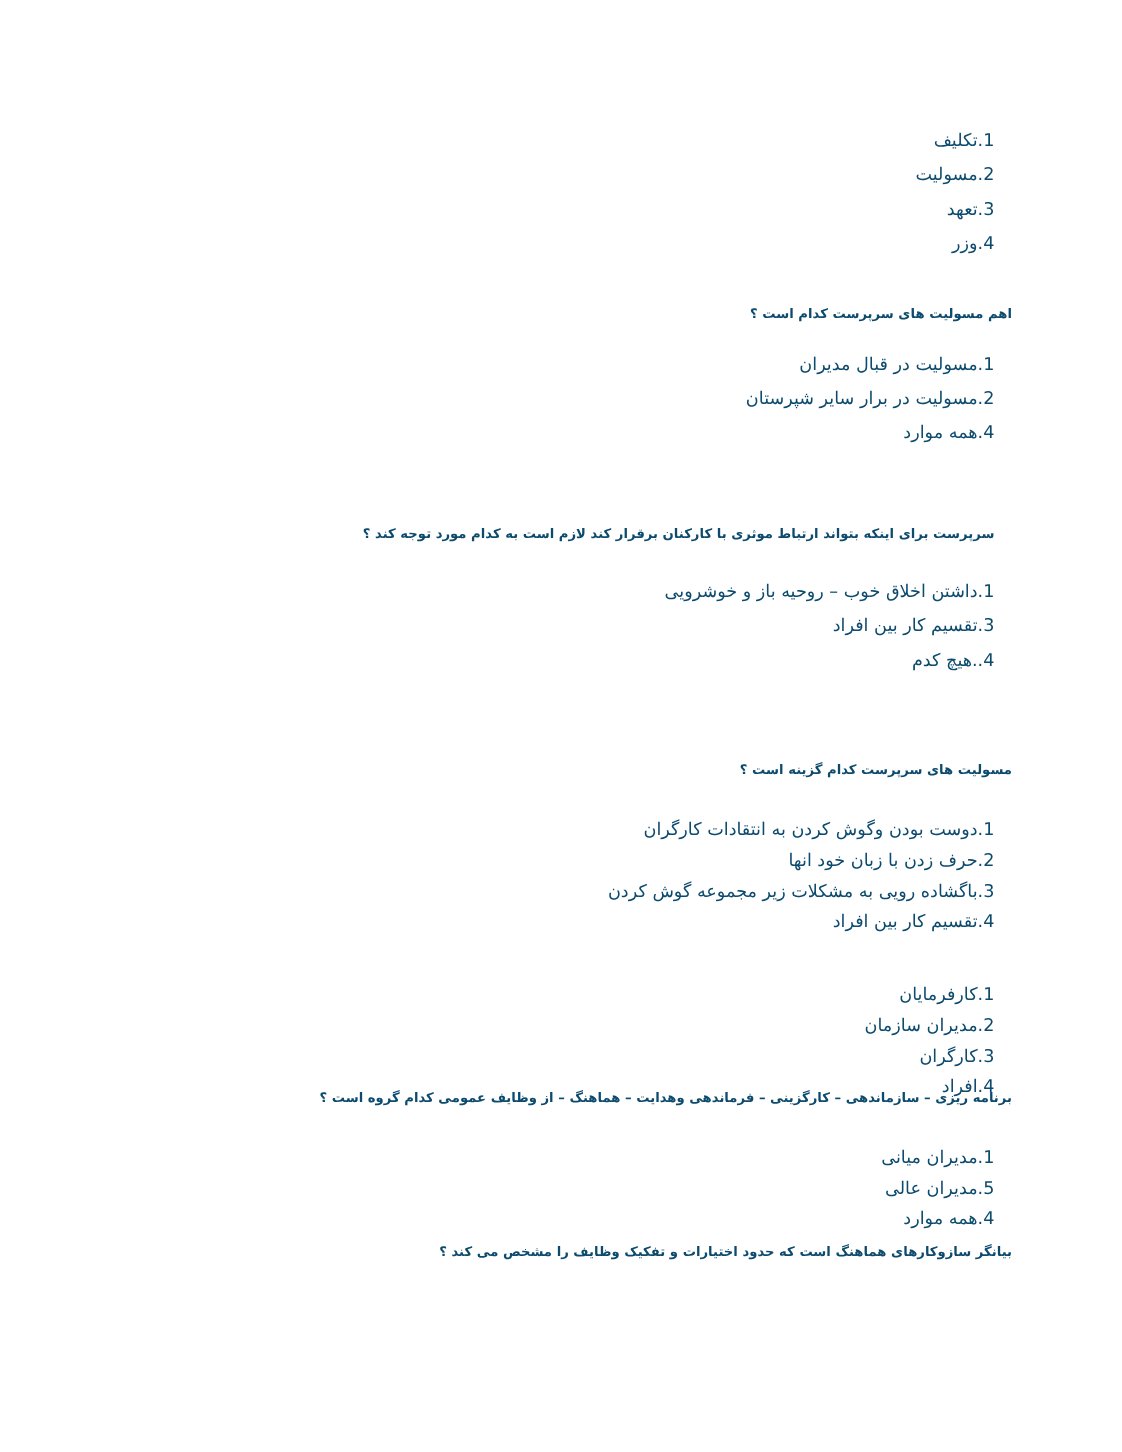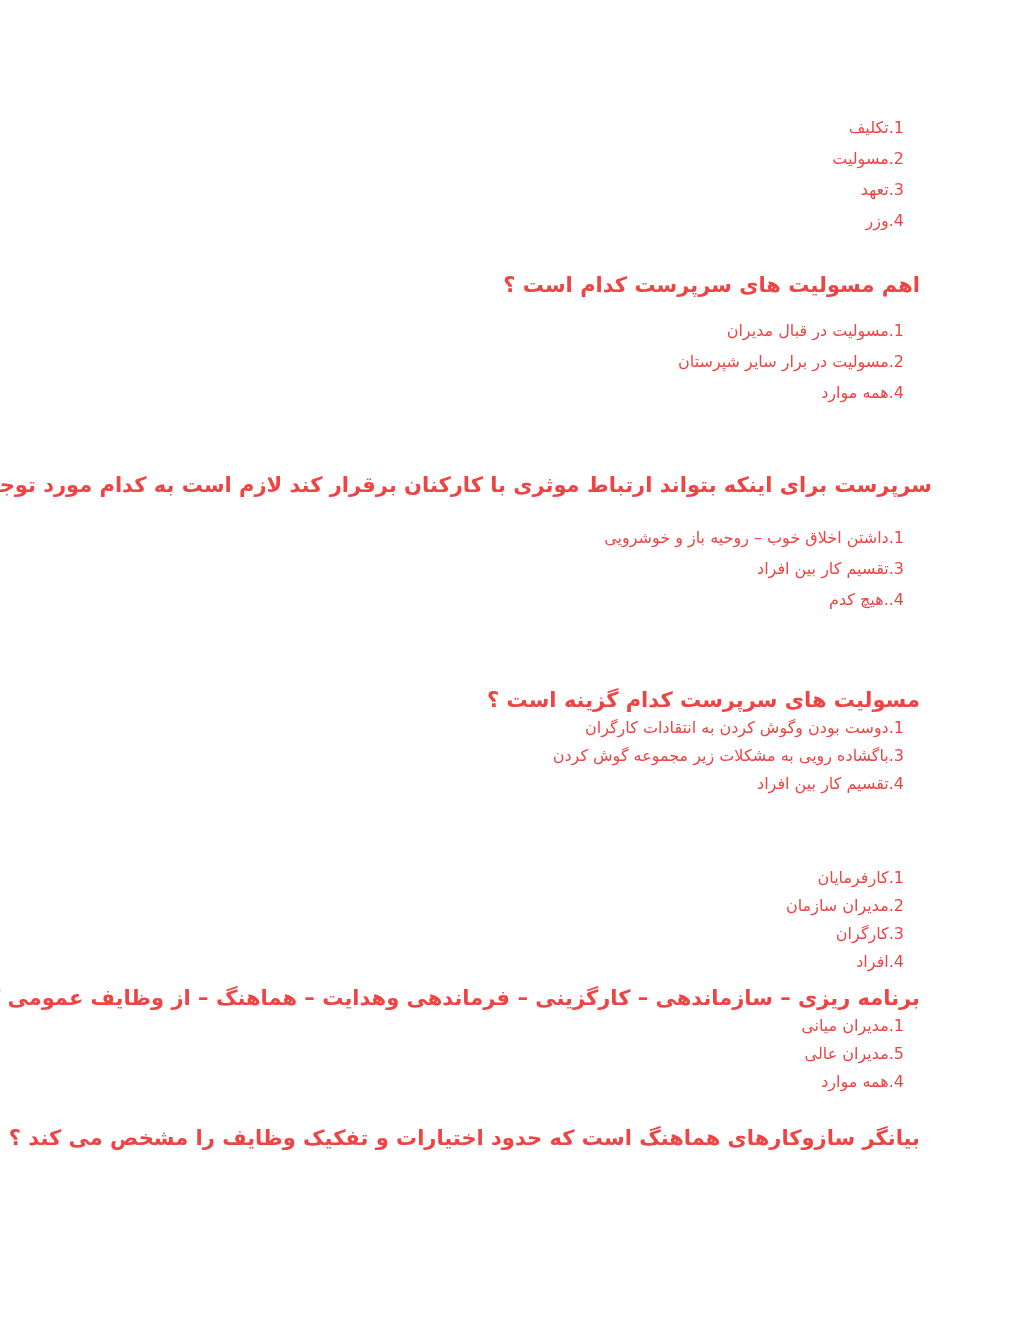--- a/index.html
+++ b/index.html
@@ -8,51 +8,52 @@
     background: #e8e8e8;
   }
   .page {
     position: relative;
     width: 1020px;
     height: 1320px;
     margin: 0 auto;
     background: #ffffff;
     overflow: hidden;
     font-family: "DejaVu Sans", sans-serif;
-    color: #ef4444;
+    color: #0c4a6e;
     direction: rtl;
     text-decoration: underline;
   }
   .block {
     position: absolute;
     left: 40px;
     text-align: right;
     direction: rtl;
   }
   .q-heading {
     font-weight: bold;
-    font-size: 21px;
+    font-size: 12px;
     line-height: 31px;
     white-space: nowrap;
   }
   .q-options {
     font-size: 16px;
     line-height: 31px;
   }
   .q-options.tight {
     line-height: 28px;
+    margin-top: 26px;
   }
   .q-options div {
     white-space: nowrap;
   }
   
   #blk0-opts  { top: 112px;  right: 116px; }
   #blk1-head  { top: 270px;  right: 100px; }
   #blk1-opts  { top: 315px;  right: 116px; }
-  #blk2-head  { top: 470px;  right: 88px; }
+  #blk2-head  { top: 470px;  right: 116px; }
   #blk2-opts  { top: 522px;  right: 116px; }
   #blk3-head  { top: 685px;  right: 100px; }
   #blk3-opts  { top: 714px;  right: 116px; }
   #blk4-head  { top: 838px;  right: 100px; }
   #blk4-opts  { top: 864px;  right: 116px; }
   #blk5-head  { top: 983px;  right: 100px; }
   #blk5-opts  { top: 1012px; right: 116px; }
   #blk6-head  { top: 1123px; right: 100px; }
 </style>
 </head>
@@ -77,20 +78,21 @@
   <div class="block q-heading" id="blk2-head">سرپرست برای اینکه بتواند ارتباط موثری با کارکنان برقرار کند لازم است به کدام مورد توجه کند ؟</div>
   <div class="block q-options" id="blk2-opts">
     <div>1.داشتن اخلاق خوب – روحیه باز و خوشرویی</div>
     <div>3.تقسیم کار بین افراد</div>
     <div>4..هیچ کدم</div>
   </div>
 
   <div class="block q-heading" id="blk3-head">مسولیت های سرپرست کدام گزینه است ؟</div>
   <div class="block q-options tight" id="blk3-opts">
     <div>1.دوست بودن وگوش کردن به انتقادات کارگران</div>
+    <div>2.حرف زدن با زبان خود انها</div>
     <div>3.باگشاده رویی به مشکلات زیر مجموعه گوش کردن</div>
     <div>4.تقسیم کار بین افراد</div>
   </div>
 
   <div class="block q-options tight" id="blk4-opts">
     <div>1.کارفرمایان</div>
     <div>2.مدیران سازمان</div>
     <div>3.کارگران</div>
     <div>4.افراد</div>
   </div>

